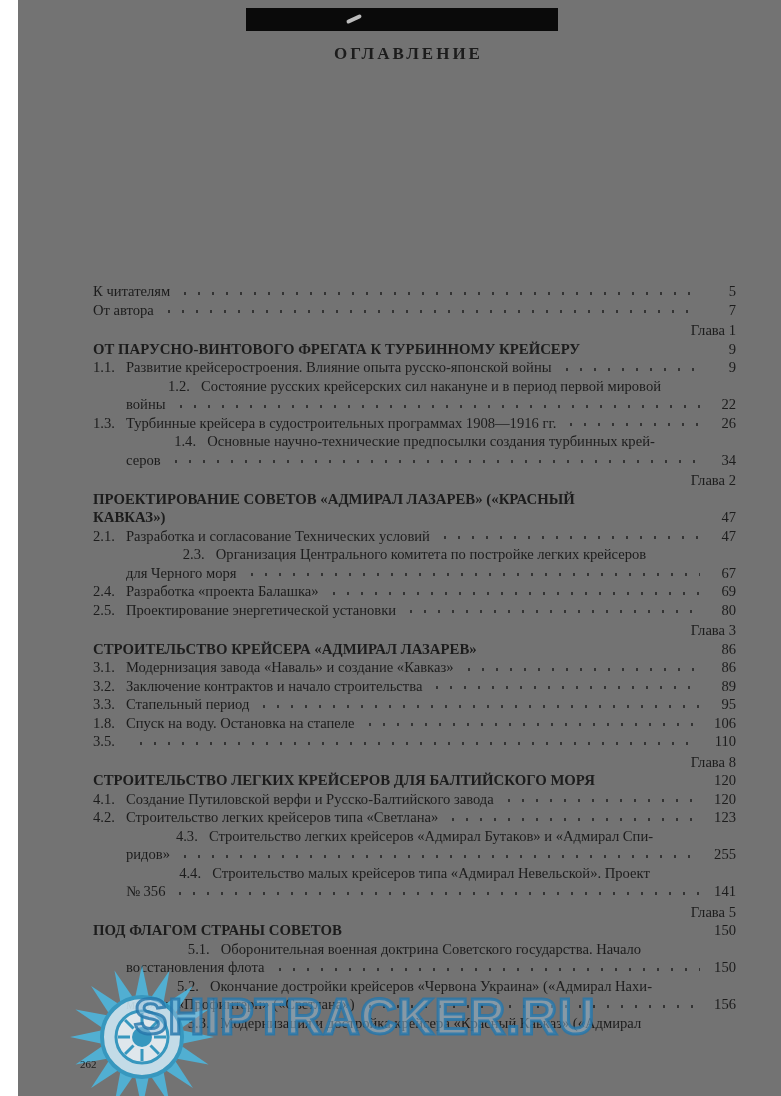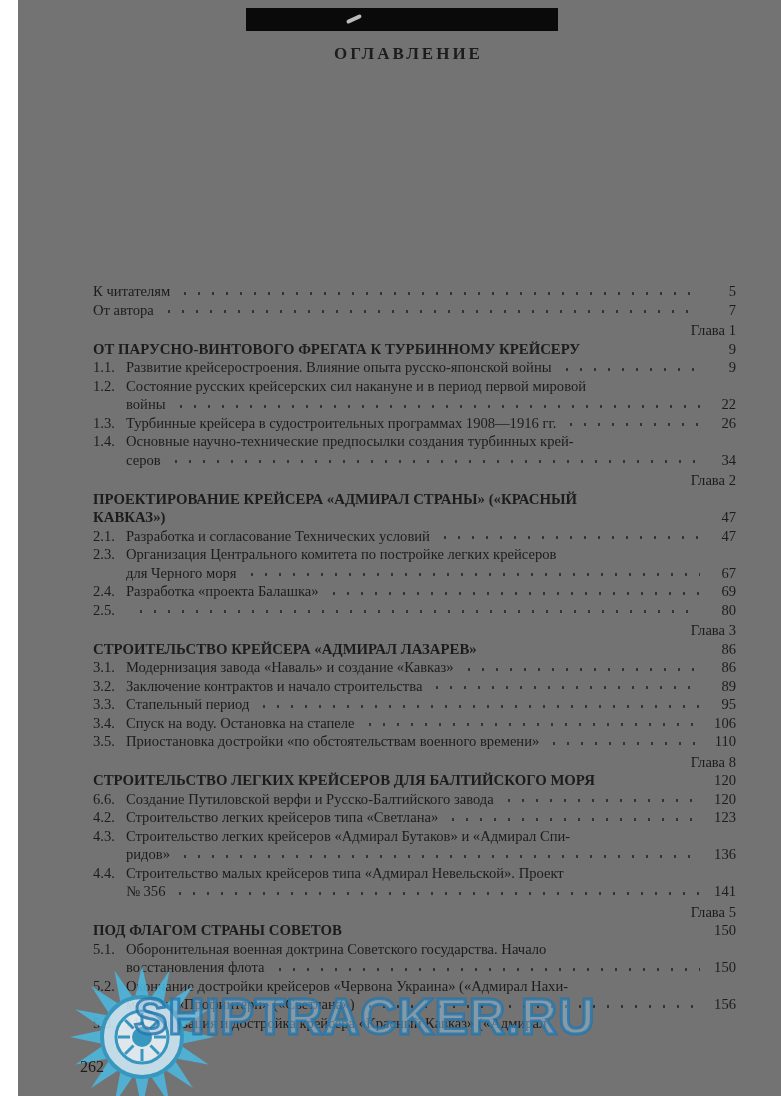--- a/index.html
+++ b/index.html
@@ -23,38 +23,38 @@
   
   .heading{
     position:absolute;top:44px;left:0;width:100%;
     text-align:center;font-weight:bold;font-size:17px;letter-spacing:3px;
   }
   
   .toc{
     position:absolute;left:75px;top:282px;width:643px;
     font-size:14.6px;line-height:18.5px;
   }
-  .row{display:flex;}
+  .row{display:flex;justify-content:center;}
   .num{flex:none;width:33px;}
   .text{flex:0 1 auto;white-space:nowrap;}
   .leader{
     flex:1 1 auto;min-width:14px;margin:0 6px 0 8px;
     background-image:radial-gradient(circle, #333 1.3px, transparent 1.5px);
     background-size:14px 5px;
     background-repeat:repeat-x;
     background-position:0 calc(100% - 5px);
   }
   .pg{flex:none;min-width:30px;text-align:right;}
   .chapter-label{text-align:right;margin-top:2px;}
   .chapter-title{position:relative;text-align:center;font-weight:bold;font-size:14.8px;}
   .chapter-title-line{text-align:left;}
   .chapter-page{position:absolute;right:0;bottom:0;font-weight:normal;font-size:14.6px;}
   
   .page-number{
-    position:absolute;left:62px;top:1058px;font-size:16px;z-index:6;
+    position:absolute;left:62px;top:1058px;font-size:11px;z-index:6;
   }
   
   .watermark-text{
     position:absolute;left:116px;top:988px;z-index:5;
     font-family:"Liberation Sans", sans-serif;
     font-weight:bold;font-size:50px;letter-spacing:1px;white-space:nowrap;
     color:rgba(222,240,252,0.30);
     -webkit-text-stroke:3px rgba(38,118,171,0.82);
     text-shadow:1px 1px 0 rgba(38,118,171,0.25);
   }
@@ -116,21 +116,21 @@
         <span class="text">Основные научно-технические предпосылки создания турбинных крей-</span>
       </div>
       <div class="row">
         <span class="num"></span>
         <span class="text">серов</span>
         <span class="leader"></span>
         <span class="pg">34</span>
       </div>
       <div class="chapter-label">Глава 2</div>
       <div class="chapter-title">
-        <div class="chapter-title-line">ПРОЕКТИРОВАНИЕ КРЕЙСЕРА «АДМИРАЛ СТРАНЫ» («КРАСНЫЙ</div>
+        <div class="chapter-title-line">ПРОЕКТИРОВАНИЕ СОВЕТОВ «АДМИРАЛ ЛАЗАРЕВ» («КРАСНЫЙ</div>
         <div class="chapter-title-line">КАВКАЗ»)</div>
         <span class="chapter-page">47</span>
       </div>
       <div class="row">
         <span class="num">2.1.</span>
         <span class="text">Разработка и согласование Технических условий</span>
         <span class="leader"></span>
         <span class="pg">47</span>
       </div>
       <div class="row">
@@ -144,20 +144,21 @@
         <span class="pg">67</span>
       </div>
       <div class="row">
         <span class="num">2.4.</span>
         <span class="text">Разработка «проекта Балашка»</span>
         <span class="leader"></span>
         <span class="pg">69</span>
       </div>
       <div class="row">
         <span class="num">2.5.</span>
+        <span class="text">Проектирование энергетической установки</span>
         <span class="leader"></span>
         <span class="pg">80</span>
       </div>
       <div class="chapter-label">Глава 3</div>
       <div class="chapter-title">
         <div class="chapter-title-line">СТРОИТЕЛЬСТВО КРЕЙСЕРА «АДМИРАЛ ЛАЗАРЕВ»</div>
         <span class="chapter-page">86</span>
       </div>
       <div class="row">
         <span class="num">3.1.</span>
@@ -171,57 +172,56 @@
         <span class="leader"></span>
         <span class="pg">89</span>
       </div>
       <div class="row">
         <span class="num">3.3.</span>
         <span class="text">Стапельный  период</span>
         <span class="leader"></span>
         <span class="pg">95</span>
       </div>
       <div class="row">
-        <span class="num">3.4.</span>
+        <span class="num">1.8.</span>
         <span class="text">Спуск на воду. Остановка на стапеле</span>
         <span class="leader"></span>
         <span class="pg">106</span>
       </div>
       <div class="row">
         <span class="num">3.5.</span>
-        <span class="text">Приостановка достройки «по обстоятельствам военного времени»</span>
         <span class="leader"></span>
         <span class="pg">110</span>
       </div>
       <div class="chapter-label">Глава 8</div>
       <div class="chapter-title">
         <div class="chapter-title-line">СТРОИТЕЛЬСТВО ЛЕГКИХ КРЕЙСЕРОВ ДЛЯ БАЛТИЙСКОГО МОРЯ</div>
         <span class="chapter-page">120</span>
       </div>
       <div class="row">
-        <span class="num">6.6.</span>
+        <span class="num">4.1.</span>
         <span class="text">Создание Путиловской верфи и Русско-Балтийского завода</span>
         <span class="leader"></span>
         <span class="pg">120</span>
       </div>
       <div class="row">
         <span class="num">4.2.</span>
         <span class="text">Строительство легких крейсеров типа «Светлана»</span>
         <span class="leader"></span>
         <span class="pg">123</span>
       </div>
       <div class="row">
         <span class="num">4.3.</span>
         <span class="text">Строительство легких крейсеров «Адмирал Бутаков» и «Адмирал Спи-</span>
       </div>
       <div class="row">
         <span class="num"></span>
         <span class="text">ридов»</span>
         <span class="leader"></span>
-        <span class="pg">136</span>
+        <span class="pg">255</span>
       </div>
       <div class="row">
         <span class="num">4.4.</span>
         <span class="text">Строительство малых крейсеров типа «Адмирал Невельской». Проект</span>
       </div>
       <div class="row">
         <span class="num"></span>
         <span class="text">№ 356</span>
         <span class="leader"></span>
         <span class="pg">141</span>

